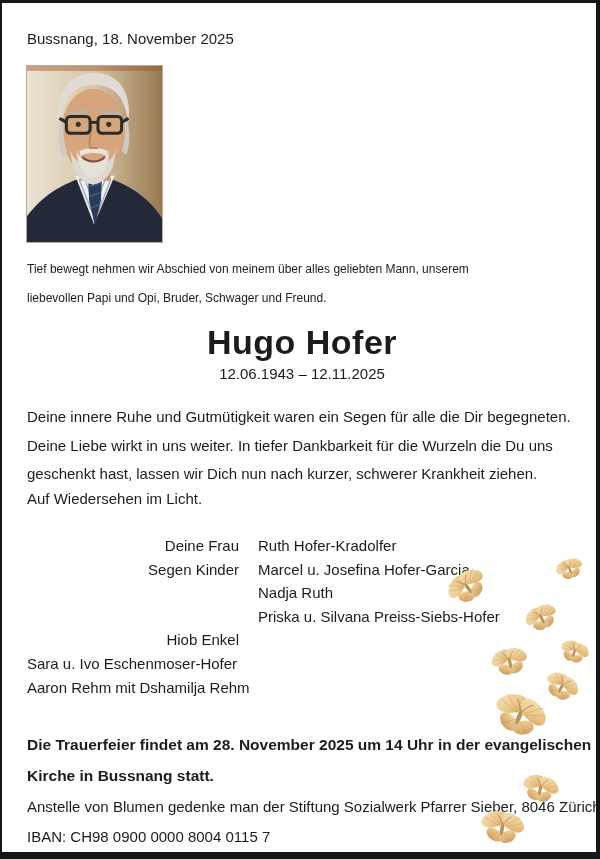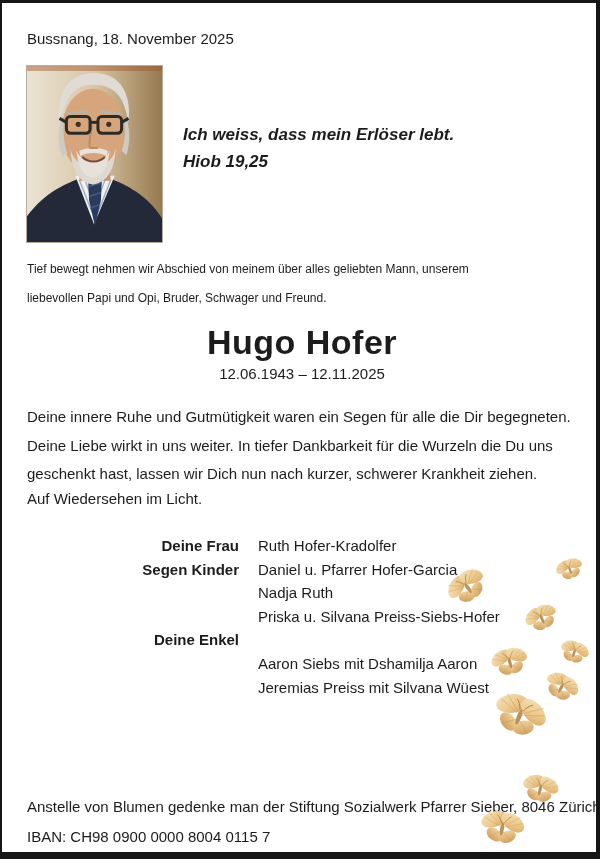--- a/index.html
+++ b/index.html
@@ -25,21 +25,21 @@
   .intro{left:25px;top:252px;font-size:12px;line-height:28.5px;}
   .name{left:0;top:320px;width:600px;text-align:center;font-size:34px;font-weight:bold;letter-spacing:0.5px;}
   .life-dates{left:0;top:362px;width:600px;text-align:center;font-size:15px;}
   .tribute{left:25px;top:400px;font-size:15px;line-height:28.5px;}
   .farewell{left:25px;top:487px;font-size:15px;}
   .family{
     position:absolute;left:25px;top:531px;
     display:grid;grid-template-columns:212px auto;column-gap:19px;
     font-size:15px;line-height:23.6px;white-space:nowrap;
   }
-  .family .lbl{text-align:right;font-weight:bold;}
+  .family .lbl{text-align:right;}
   .funeral{left:25px;top:726px;font-size:15.5px;font-weight:bold;line-height:31px;}
   .donation{left:25px;top:789px;font-size:15px;line-height:30px;}
   .bf{position:absolute;overflow:visible;}
   .defs-holder{position:absolute;width:0;height:0;}
 </style>
 </head>
 <body>
 
 <svg class="defs-holder" aria-hidden="true">
   <defs>
@@ -131,24 +131,20 @@
       <g stroke="#2b2b28" stroke-width="3" fill="none">
         <rect x="40" y="51" width="24" height="17" rx="4"></rect>
         <rect x="72" y="51" width="24" height="17" rx="4"></rect>
         <path d="M64,57 L72,57"></path>
         <path d="M40,57 L33,53"></path>
         <path d="M96,57 L103,53"></path>
       </g>
     </svg>
   </div>
 
-  <div class="abs quote">
-    <div>Ich weiss, dass mein Erlöser lebt.</div>
-    <div>Hiob 19,25</div>
-  </div>
 
   <div class="abs intro">
     <div>Tief bewegt nehmen wir Abschied von meinem über alles geliebten Mann, unserem</div>
     <div>liebevollen Papi und Opi, Bruder, Schwager und Freund.</div>
   </div>
 
   <div class="abs name">Hugo Hofer</div>
 
   <div class="abs life-dates">12.06.1943 – 12.11.2025</div>
 
@@ -157,33 +153,37 @@
   <div class="abs tribute">
     <div>Deine innere Ruhe und Gutmütigkeit waren ein Segen für alle die Dir begegneten.</div>
     <div>Deine Liebe wirkt in uns weiter. In tiefer Dankbarkeit für die Wurzeln die Du uns</div>
     <div>geschenkt hast, lassen wir Dich nun nach kurzer, schwerer Krankheit ziehen.</div>
   </div>
 
   <div class="family">
     <div class="lbl">Deine Frau</div>
     <div>Ruth Hofer-Kradolfer</div>
     <div class="lbl">Segen Kinder</div>
-    <div>Daniel u. Pfarrer Hofer-Garcia</div>
+    <div>Marcel u. Josefina Hofer-Garcia</div>
     <div class="lbl"></div>
     <div>Nadja Ruth</div>
     <div class="lbl"></div>
     <div>Priska u. Silvana Preiss-Siebs-Hofer</div>
-    <div class="lbl">Deine Enkel</div>
-    <div class="lbl"></div>
-    <div class="lbl"></div>
-    <div>Aaron Siebs mit Dshamilja Aaron</div>
-    <div class="lbl"></div>
-    <div>Jeremias Preiss mit Silvana Wüest</div>
-  </div>
-
+    <div class="lbl">Hiob Enkel</div>
+    <div class="lbl"></div>
+    <div>Sara u. Ivo Eschenmoser-Hofer</div>
+    <div class="lbl"></div>
+    <div>Aaron Rehm mit Dshamilja Rehm</div>
+    <div class="lbl"></div>
+  </div>
+
+  <div class="abs funeral">
+    <div>Die Trauerfeier findet am 28. November 2025 um 14 Uhr in der evangelischen</div>
+    <div>Kirche in Bussnang statt.</div>
+  </div>
 
   <div class="abs donation">
     <div>Anstelle von Blumen gedenke man der Stiftung Sozialwerk Pfarrer Sieber, 8046 Zürich,</div>
     <div>IBAN: CH98 0900 0000 8004 0115 7</div>
   </div>
 
   <svg class="bf" style="left:444px;top:563px;width:44px;height:44px;transform:rotate(-35deg)">
       <use href="#butterfly"></use>
     </svg>
   <svg class="bf" style="left:553px;top:552px;width:30px;height:30px;transform:rotate(-20deg)">

